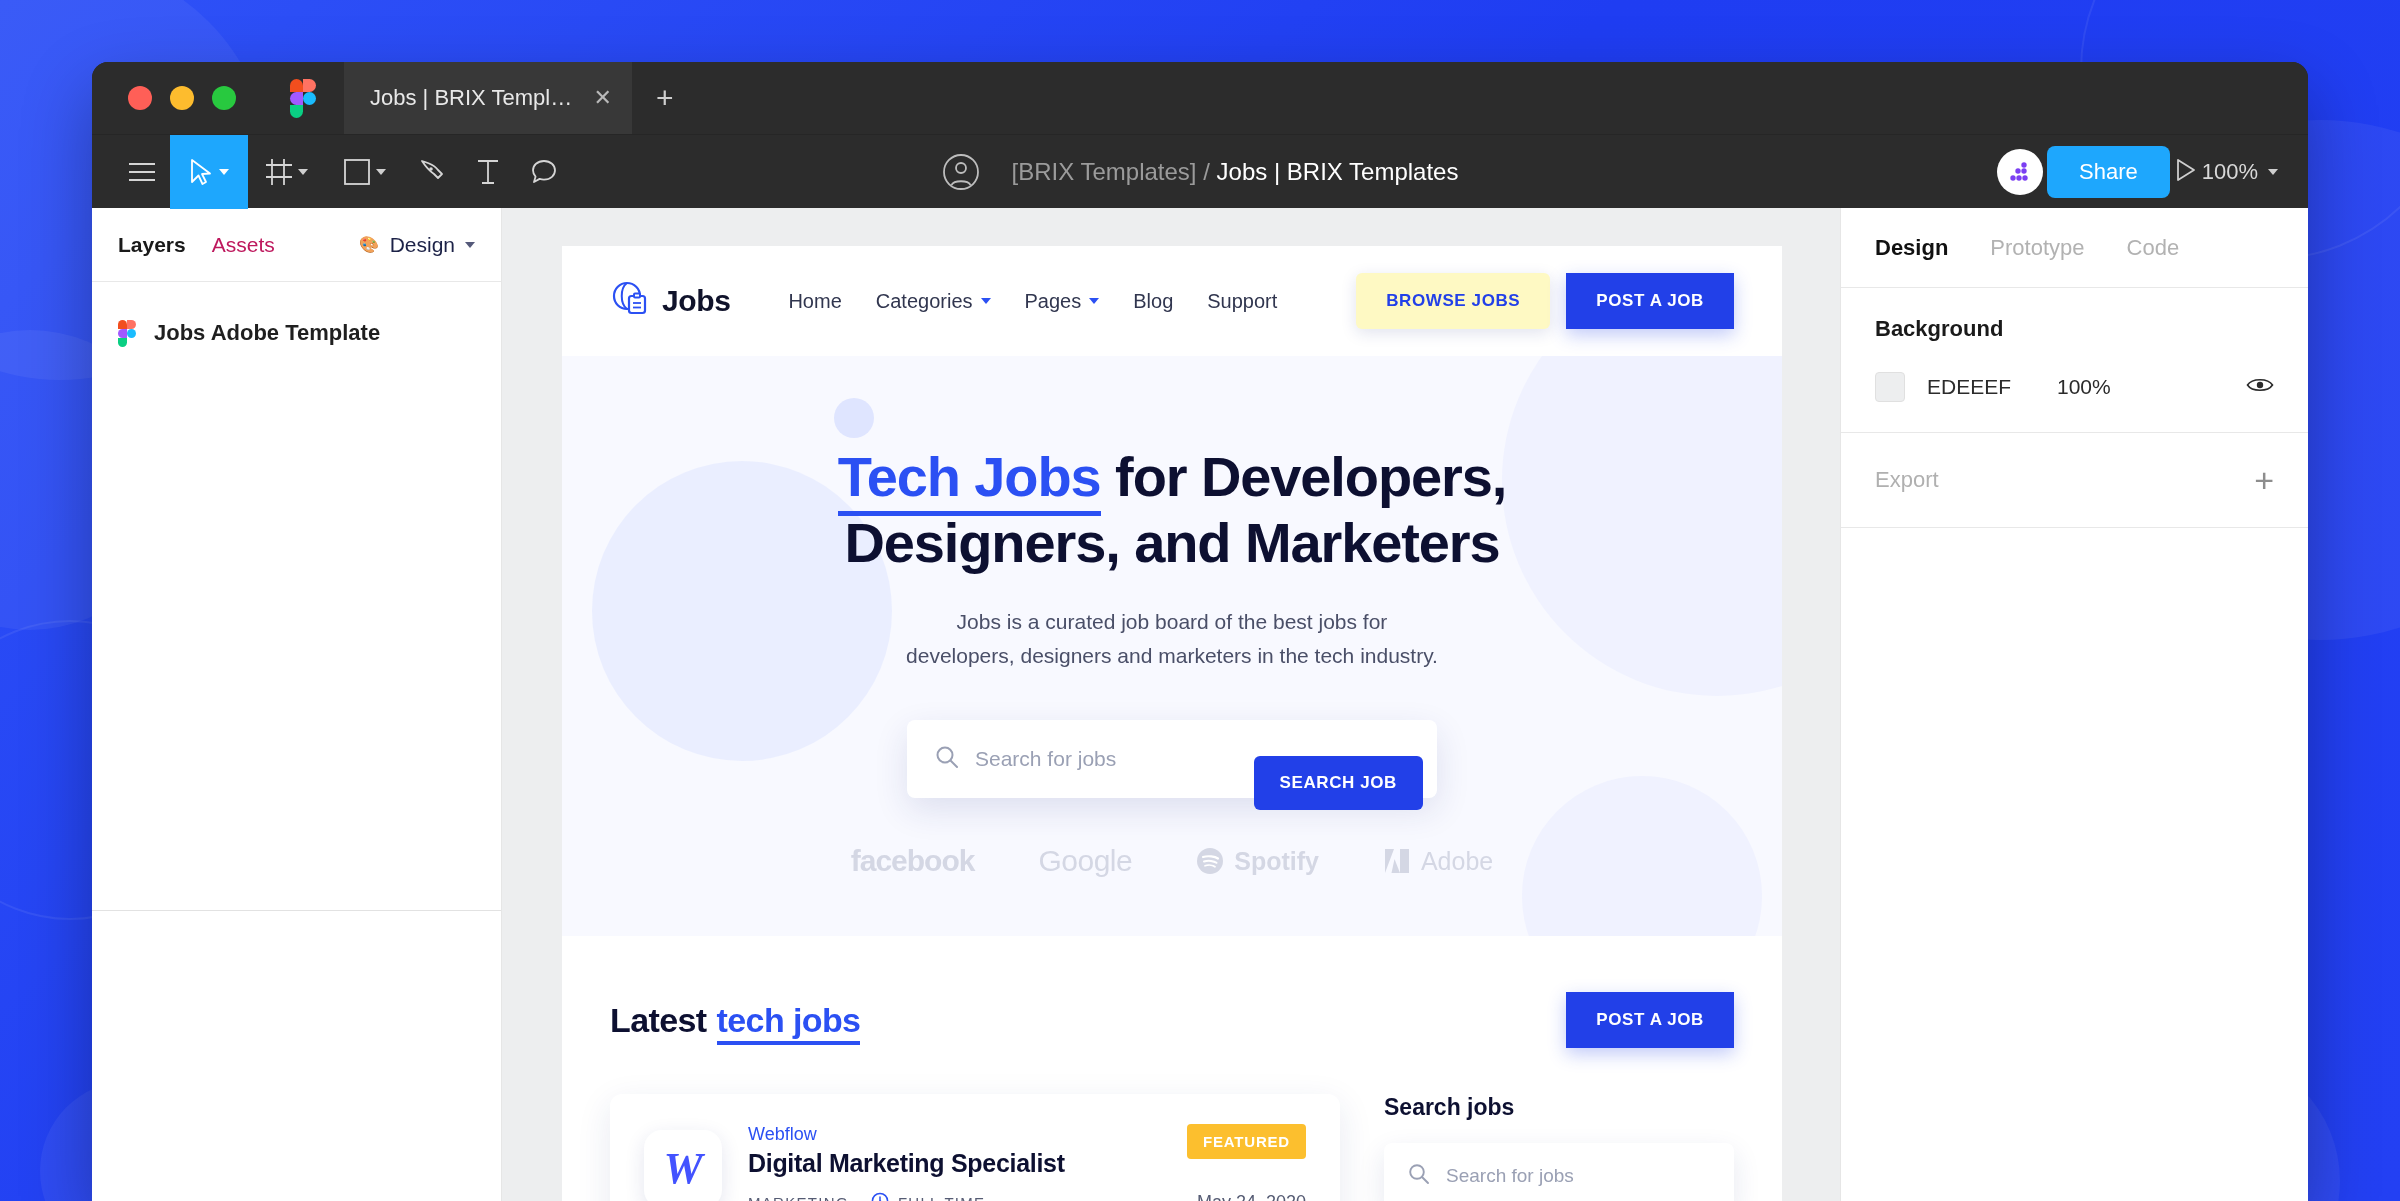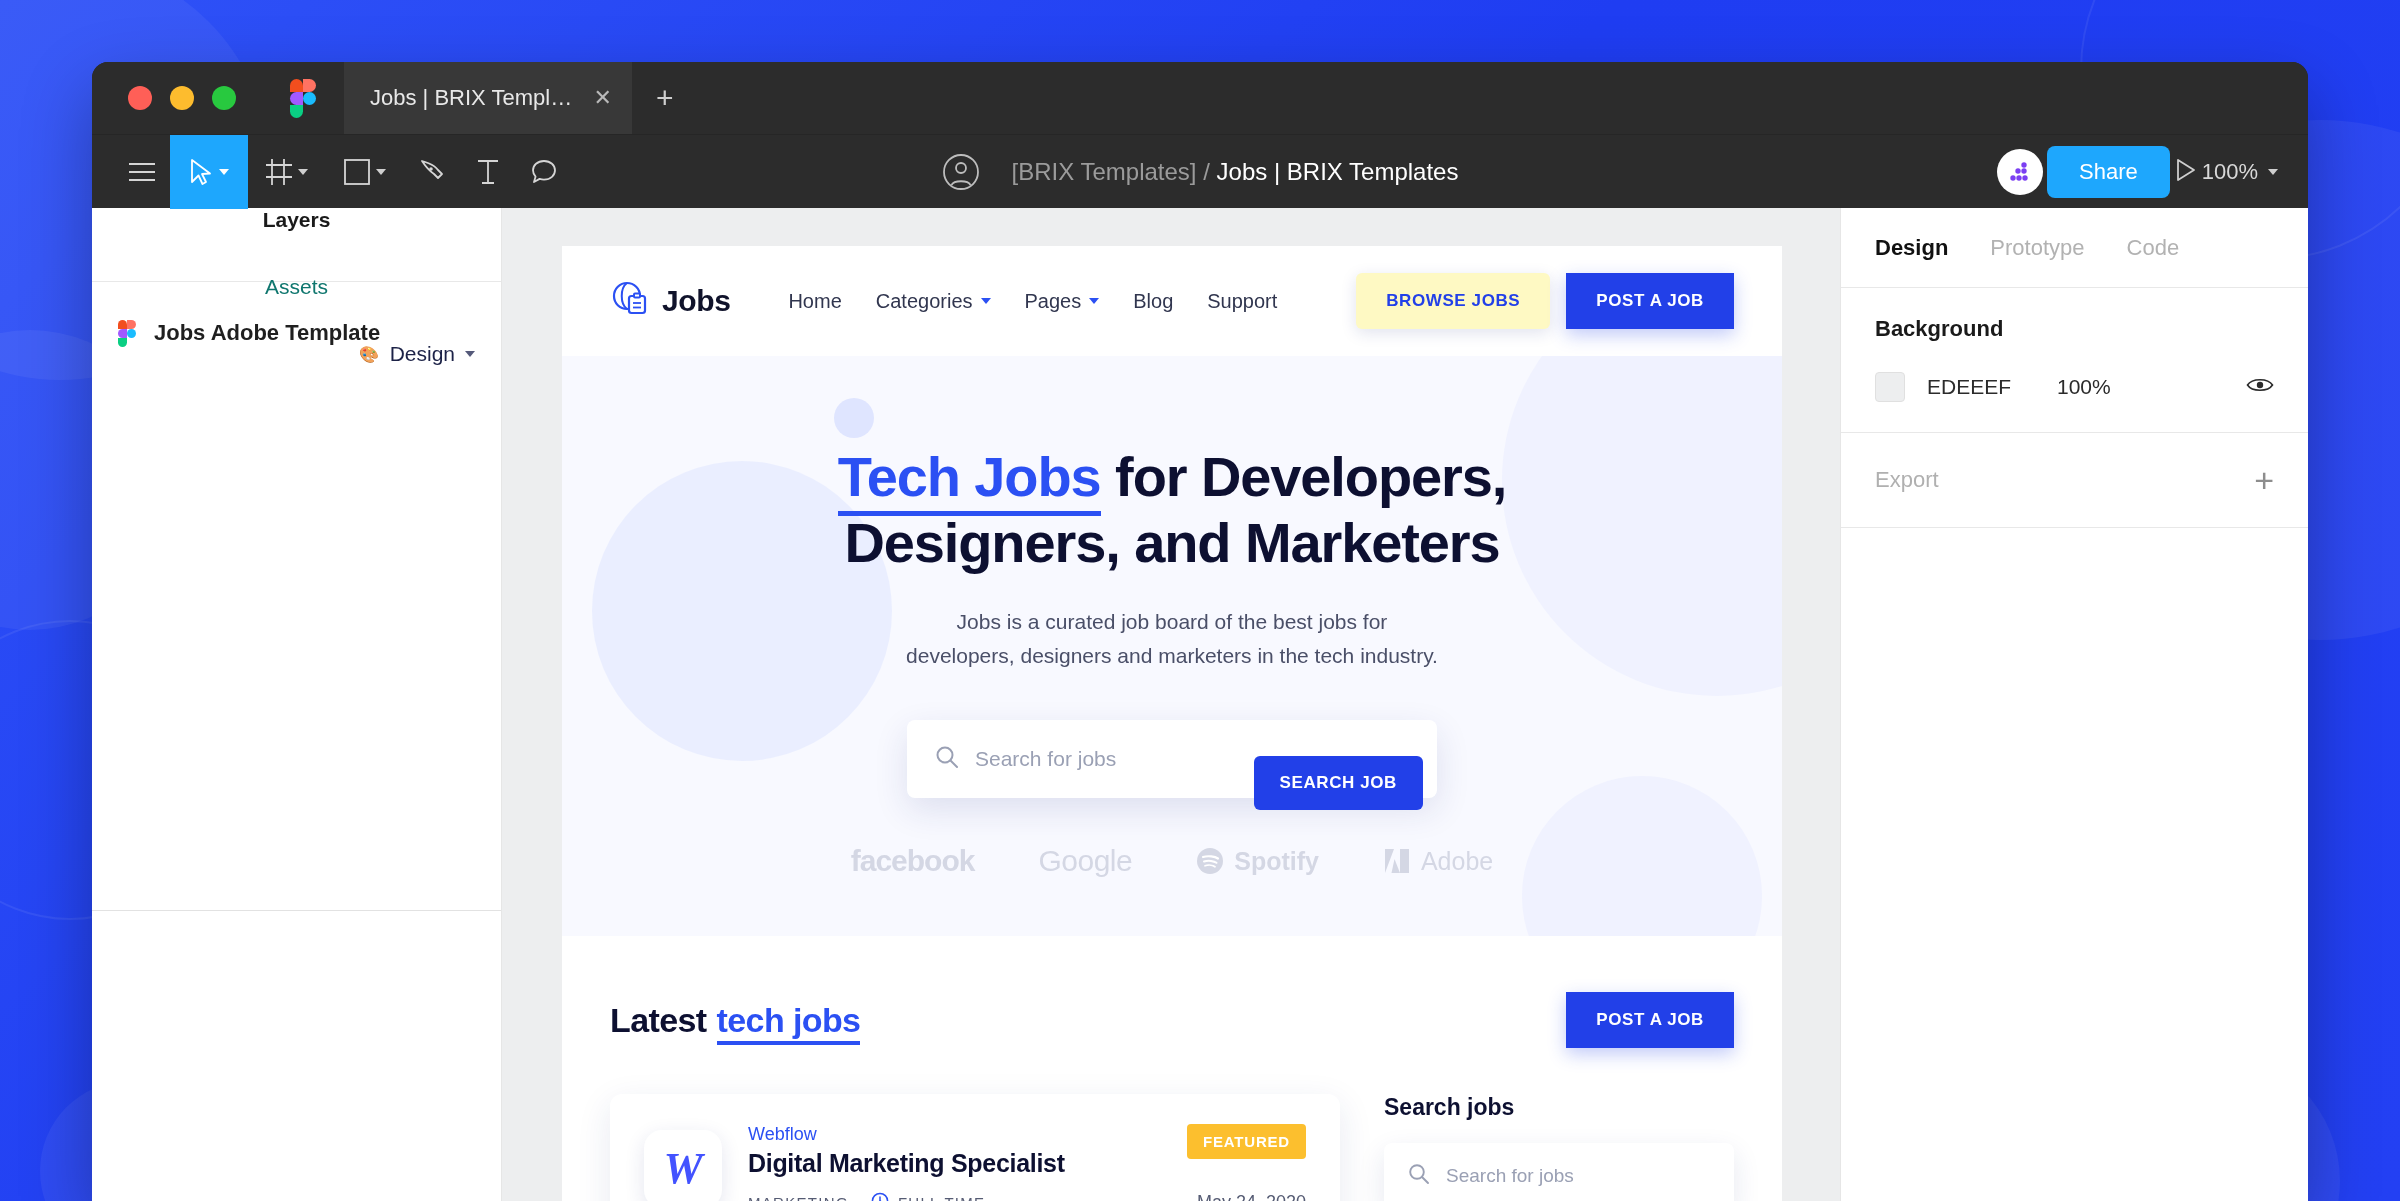--- a/index.html
+++ b/index.html
@@ -97,24 +97,24 @@
   #zoom-ctl { display: flex; align-items: center; gap: 10px; cursor: pointer; }
   #zoom-ctl .zoom-val { color: #d8d8d8; font-size: 22px; }
 
   
   #body-row { display: flex; height: calc(1139px - 72px - 74px); }
 
   
   #left-panel { width: 410px; background: #ffffff; display: flex;
     flex-direction: column; border-right: 1px solid #e6e6e6; }
   #left-tabs { height: 74px; display: flex; align-items: center; padding: 0 26px;
-    border-bottom: 1px solid #e8e8e8; gap: 43px; flex-direction: column; }
+    border-bottom: 1px solid #e8e8e8; gap: 26px; }
   #left-tabs .lt { font-size: 21px; cursor: pointer; }
   #left-tabs .lt.active { color: #1a1a1a; font-weight: bold; }
-  #left-tabs .lt.idle { color: #0f766e; }
+  #left-tabs .lt.idle { color: #be185d; }
   #left-tabs .design-sel { margin-left: auto; display: flex; align-items: center;
     gap: 10px; cursor: pointer; }
   #left-tabs .design-sel .dlabel { font-size: 21px; color: #1c2247; }
   .caret-dark { width: 0; height: 0; border-left: 5px solid transparent;
     border-right: 5px solid transparent; border-top: 6px solid #55597a; }
   #layer-list { padding-top: 28px; flex: 1; }
   .layer-item { display: flex; align-items: center; gap: 18px; padding: 10px 26px;
     cursor: pointer; }
   .layer-item .llabel { font-size: 22px; color: #1f1f1f; font-weight: 600; }
   .layer-mini { width: 18px; height: 26px; position: relative; flex: none; }

